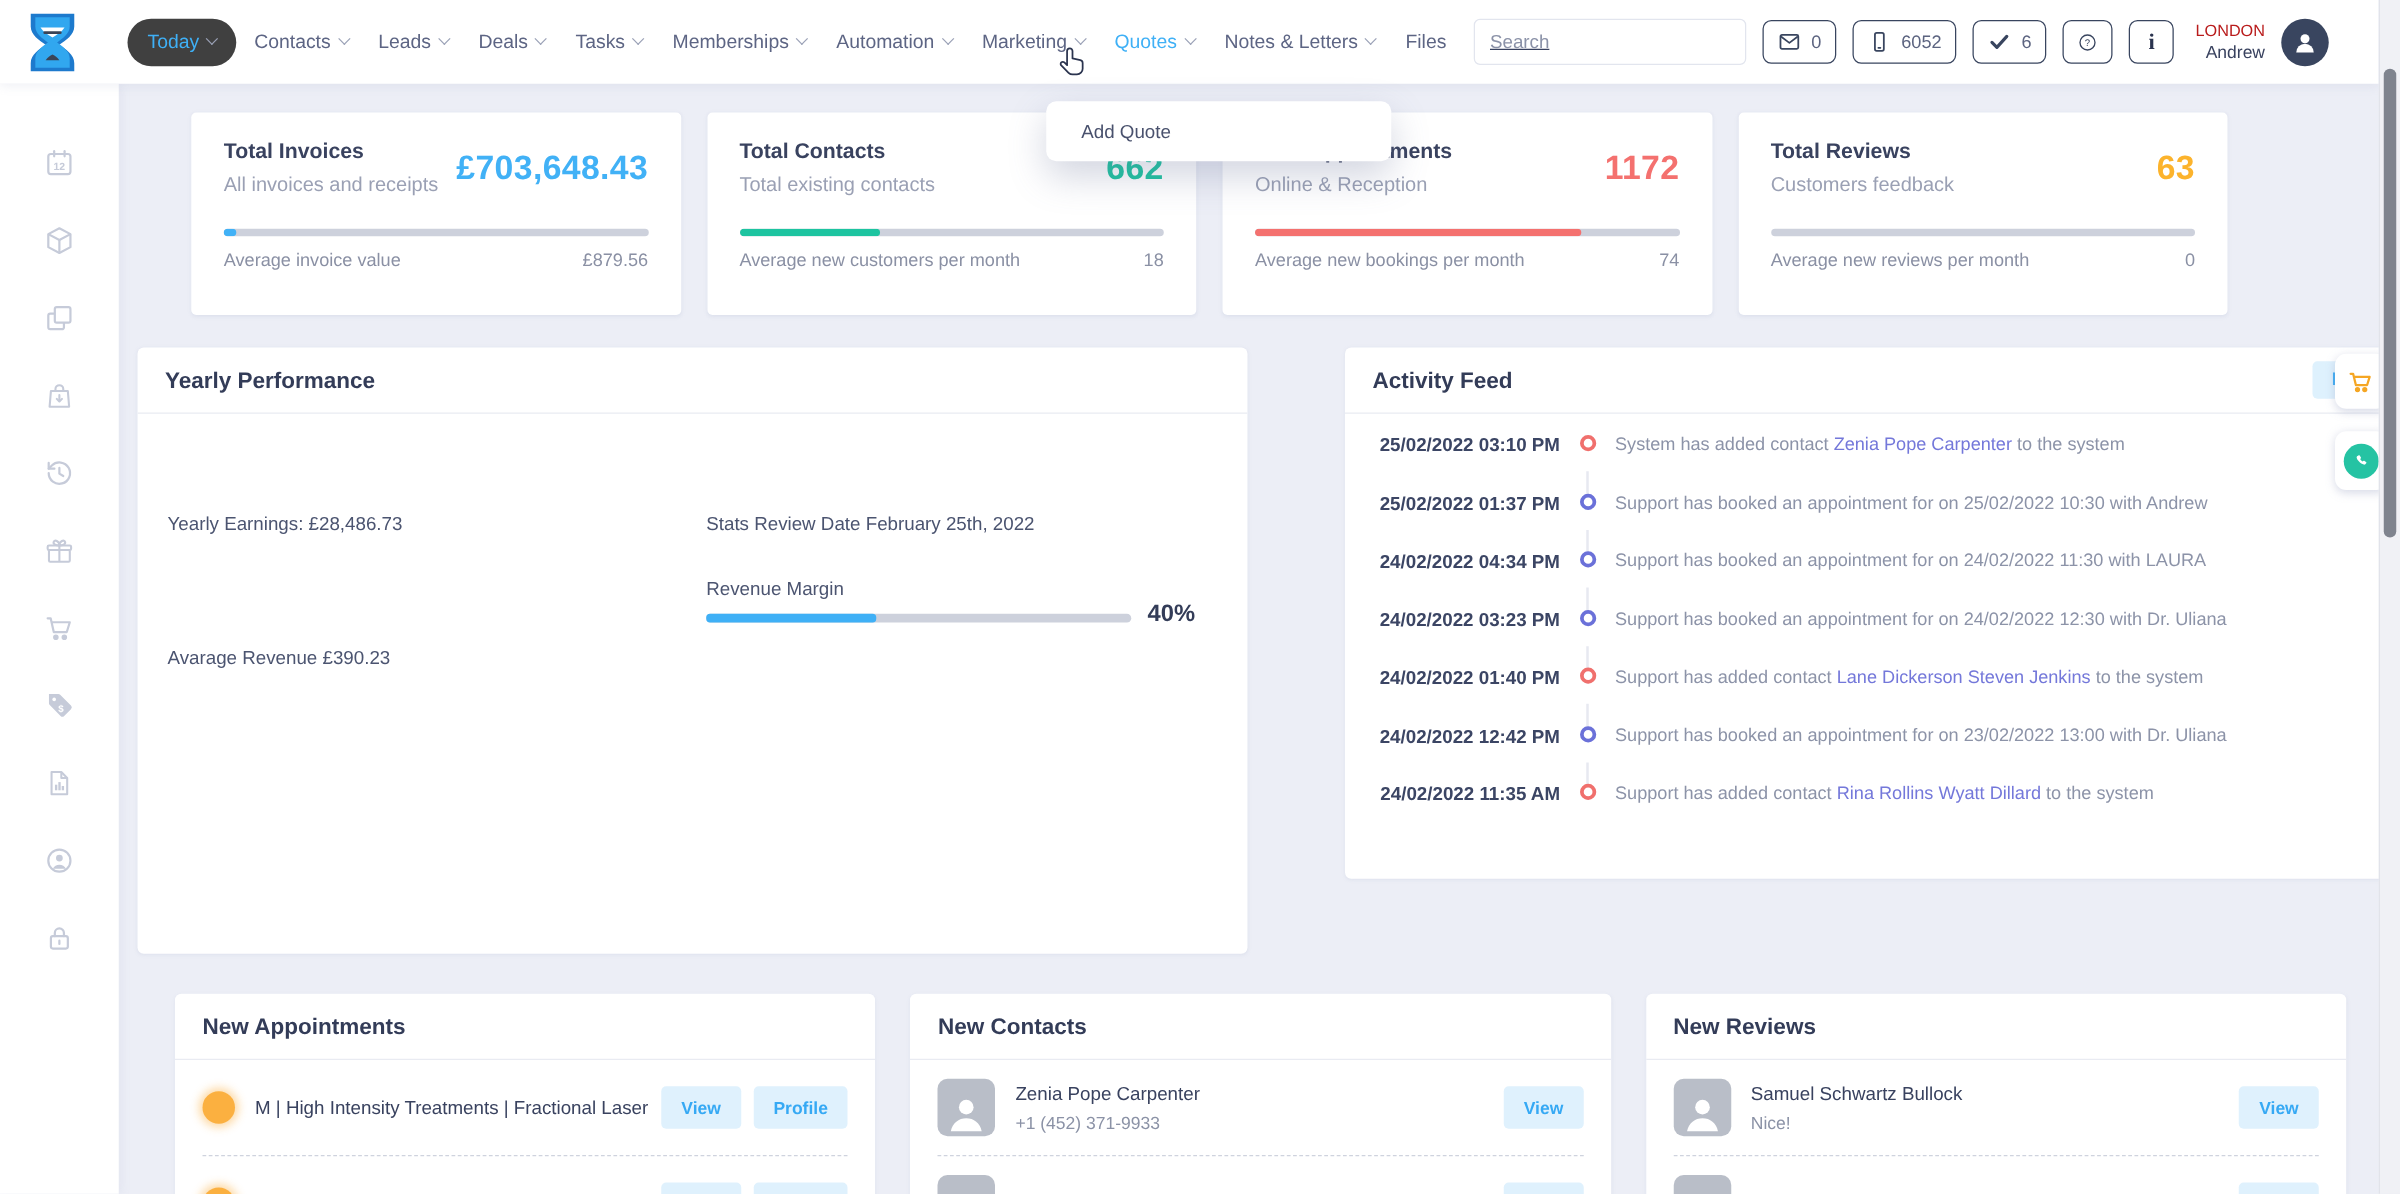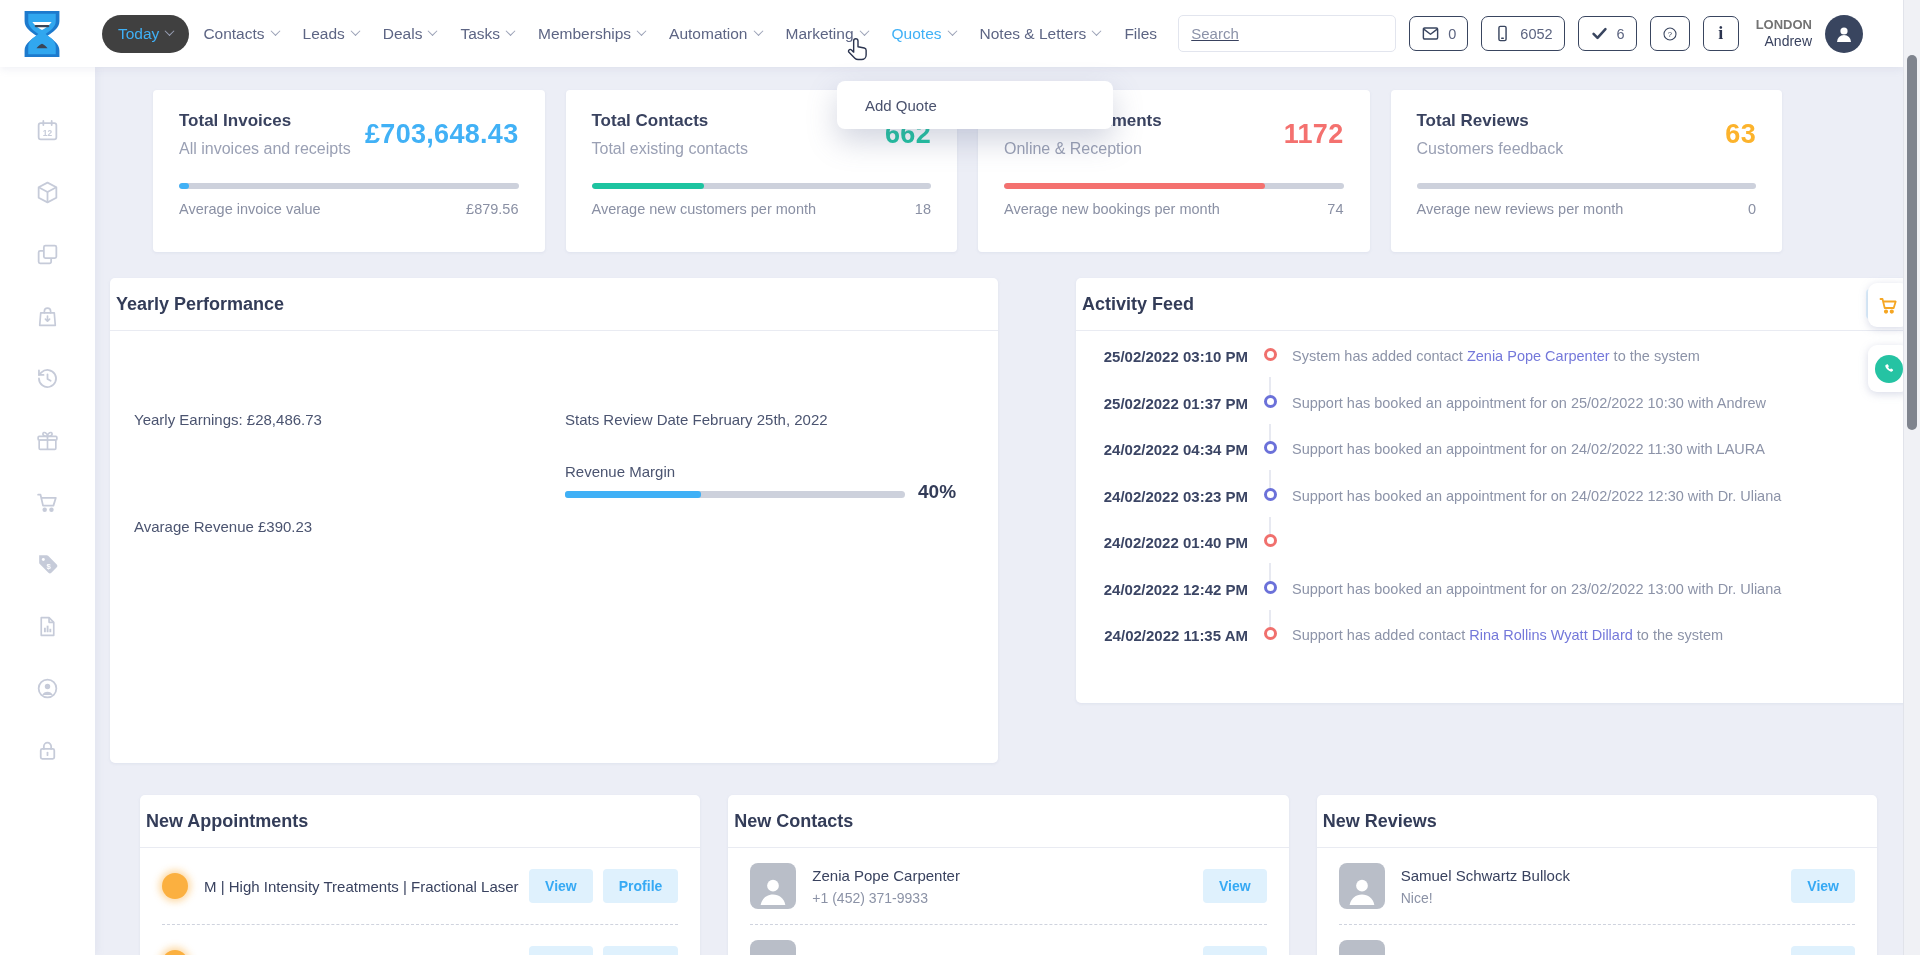--- a/index.html
+++ b/index.html
@@ -21,21 +21,21 @@
   .nav-item.hovered { color:#3fb0f6; }
   .nav-right { margin-left:auto; display:flex; align-items:center; gap:13px; }
   .searchbox { display:flex; align-items:center; width:218px; height:37px; border:1px solid #e2e5ee;
     border-radius:5px; background:#fff; overflow:hidden; }
   .searchbox input { border:0; outline:none; flex:1; padding:0 12px; font-size:15px; color:#39425f;
     font-family:"Liberation Sans", sans-serif; background:transparent;text-decoration:underline; }
   .searchbox input::placeholder { color:#8b92a8; }
   .pillbox { height:35px; border:1px solid #39455f; border-radius:7px; display:flex; align-items:center;
     gap:8px; padding:0 11px; cursor:pointer; background:#fff; font-size:14.5px; color:#5c6480; }
   .userblock { text-align:right; line-height:1.25; margin-left:4px; }
-  .userblock .loc { font-size:13px; font-weight:700; color:#737373; }
+  .userblock .loc { font-size:13px; font-weight:400; color:#b91c1c; }
   .userblock .uname { font-size:14px; color:#39425f; }
   .avatar-btn { width:38px; height:38px; border-radius:50%; background:#39455f; display:flex;
     align-items:center; justify-content:center; cursor:pointer; }
 
   
   .sidebar { position:absolute; left:0; top:67px; bottom:0; width:95px; background:#fff; z-index:20;
     box-shadow:2px 0 8px rgba(140,150,185,.10); display:flex; flex-direction:column; align-items:center;
     padding-top:51px; gap:37px; }
   .side-ic { width:25px; height:25px; color:#c6cbd9; cursor:pointer; flex:0 0 auto; }
 
@@ -46,21 +46,21 @@
   .card-top { display:flex; justify-content:space-between; }
   .card-title { font-size:17px; font-weight:700; color:#39425f; }
   .card-sub { font-size:16px; color:#9aa0b4; margin-top:9px; }
   .card-value { font-size:27px; font-weight:700; margin-top:8px; letter-spacing:.3px; }
   .track { height:6px; background:#cdd1dc; border-radius:3px; margin-top:25px; overflow:hidden; }
   .fill { height:6px; border-radius:3px; }
   .card-foot { display:flex; justify-content:space-between; font-size:14.5px; color:#8a90a4; margin-top:12px; }
 
   
   .panel { position:absolute; background:#fff; border-radius:5px; box-shadow:0 1px 3px rgba(160,170,200,.18); overflow:hidden; }
-  .panel-head { height:53px; display:flex; align-items:center; padding:0 6px;
+  .panel-head { height:53px; display:flex; align-items:center; padding:0 22px;
     border-bottom:1px solid #e9ebf2; justify-content:space-between; }
   .panel-title { font-size:18px; font-weight:700; color:#333c58; }
 
   .yearly { left:110px; top:278px; width:888px; height:485px; }
   .ypos { position:absolute; font-size:15px; color:#4b5470; }
   .mbar { position:absolute; left:455px; top:160px; width:340px; height:7px; background:#cdd1dc; border-radius:4px; }
   .mbar .fill { height:7px; background:#3fb0f6; }
   .mpct { position:absolute; left:808px; top:150px; font-size:19px; font-weight:700; color:#333c58; }
 
   .activity { left:1076px; top:278px; width:861px; height:425px; }
@@ -410,20 +410,21 @@
       <div class="marker">
           <span class="dot" style="border-color: rgb(107, 113, 217);"></span>
         </div>
       <div class="msg"><span>Support has booked an appointment for on 24/02/2022 12:30 with Dr. Uliana</span><span class="lnk"></span><span></span></div>
     </div>
     <div class="entry">
       <div class="time">24/02/2022 01:40 PM</div>
       <div class="marker">
           <span class="dot" style="border-color: rgb(240, 112, 109);"></span>
         </div>
+      <div class="msg"><span>Support has added contact </span><span class="lnk">Lane Dickerson Steven Jenkins</span><span> to the system</span></div>
     </div>
     <div class="entry">
       <div class="time">24/02/2022 12:42 PM</div>
       <div class="marker">
           <span class="dot" style="border-color: rgb(107, 113, 217);"></span>
         </div>
       <div class="msg"><span>Support has booked an appointment for on 23/02/2022 13:00 with Dr. Uliana</span><span class="lnk"></span><span></span></div>
     </div>
     <div class="entry">
       <div class="time">24/02/2022 11:35 AM</div>

